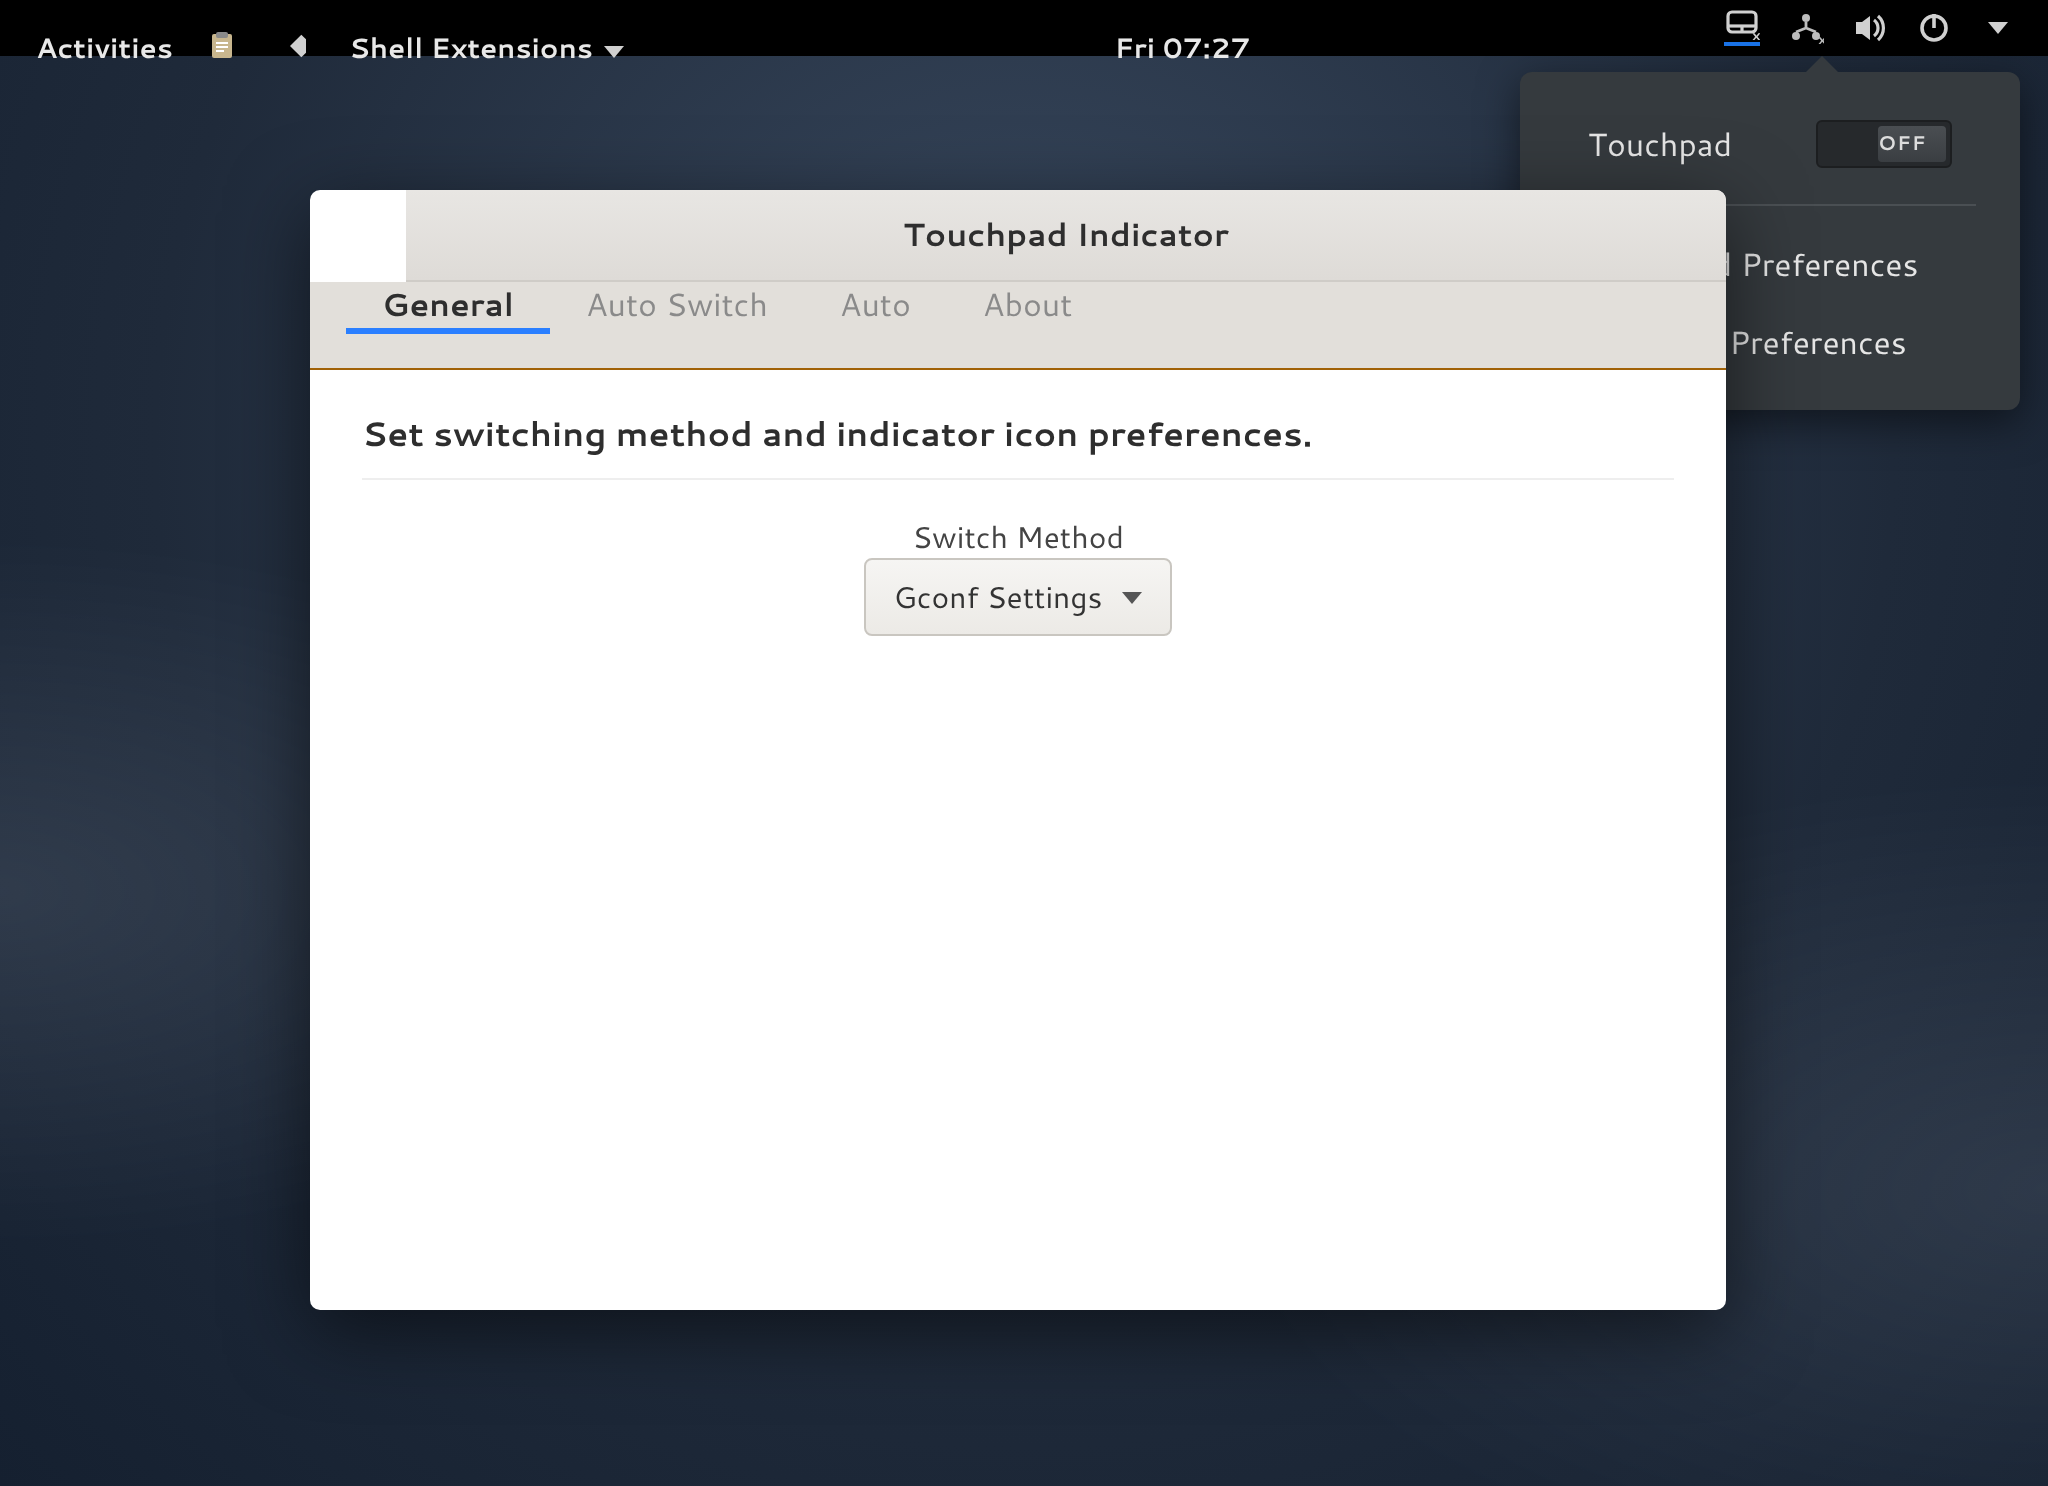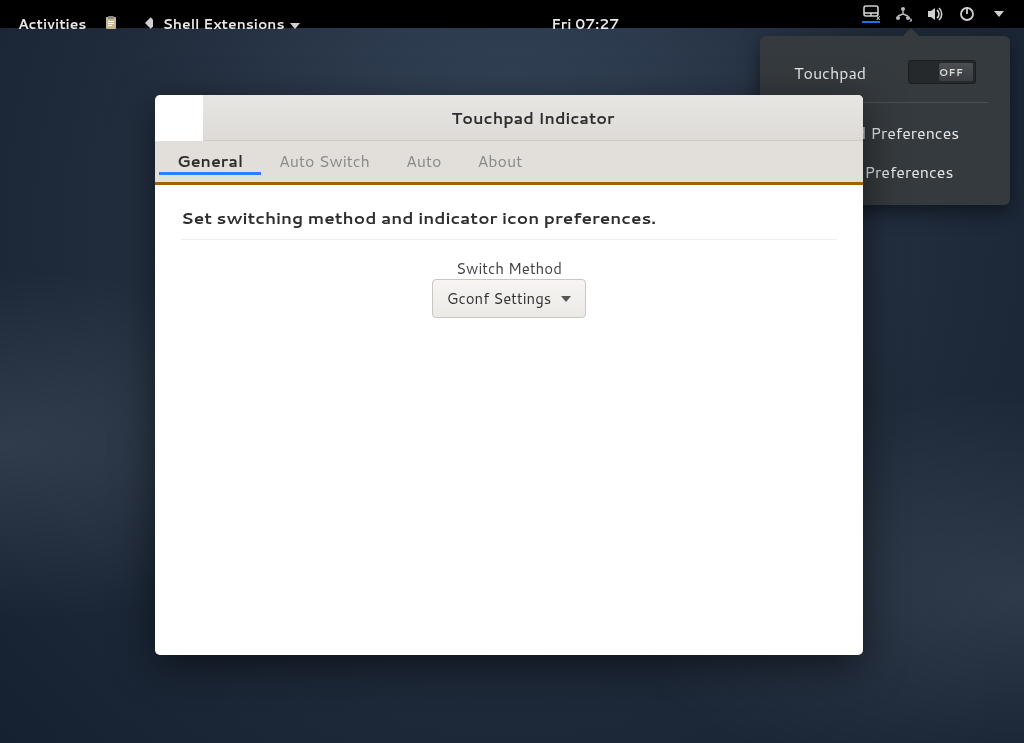--- a/index.html
+++ b/index.html
@@ -62,22 +62,22 @@
     box-shadow: 0 10px 40px rgba(0,0,0,0.55);
     display: flex; flex-direction: column; overflow: hidden;
   }
   .titlebar {
     height: 46px; background: linear-gradient(#e8e6e3,#dedbd7);
     border-bottom: 1px solid #cfccc7;
     display: flex; align-items: center; justify-content: center;
     font-size: 16px; font-weight: 700; color: #2e2e2e; margin-left: 48px;
   }
   .tabbar {
-    height: 44px; background: #e2dfda; border-bottom: 3px solid #a16207;
-    display: flex; align-items: center; padding: 0 4px;
+    height: 44px; background: #e2dfda; border-bottom: 1px solid #a16207;
+    display: flex; align-items: flex-start; padding: 0 18px;
   }
   .tab {
     padding: 0 18px; display: flex; align-items: center;
     font-size: 16px; color: #8a8a8a; cursor: pointer; font-weight: 500;
     border-bottom: 3px solid transparent;
   }
   .tab.active { color: #2e2e2e; font-weight: 700; border-bottom-color: #2a7fff; }
   .content { padding: 14px 26px; color: #2e2e2e; }
   .section-desc { font-size: 17px; font-weight: 700; padding: 6px 0 10px 0; border-bottom: 1px solid #eee; }
   .row { display: flex; align-items: center; justify-content: space-between; padding: 18px 0; font-size: 15px; color: #444; flex-direction: column; }
@@ -126,21 +126,21 @@
           <rect x="5" y="10" width="4" height="1" fill="#fff"></rect>
         </svg>
     </span>
   </div>
   <div class="tb-item">
     <span class="tb-icon">
       <svg viewBox="0 0 16 16" width="16" height="16">
           <rect x="8" y="0" width="8" height="8" transform="rotate(45 8 8)" fill="#d0d0d0"></rect>
         </svg>
     </span>
-    <span style="margin-left:8px">Shell Extensions</span>
+    <span style="margin-left:20px">Shell Extensions</span>
     <span class="caret">
       <svg viewBox="0 0 10 6" width="10" height="6">
           <path d="M0 0 L5 6 L10 0 Z" fill="#d0d0d0"></path>
         </svg>
     </span>
   </div>
 
   <div class="spacer"></div>
   <div class="tb-item tb-clock">
     <span>Fri 07:27</span>

